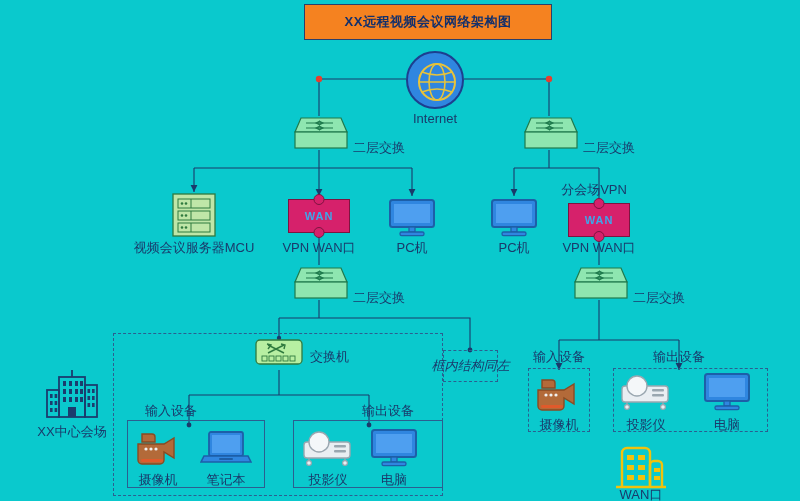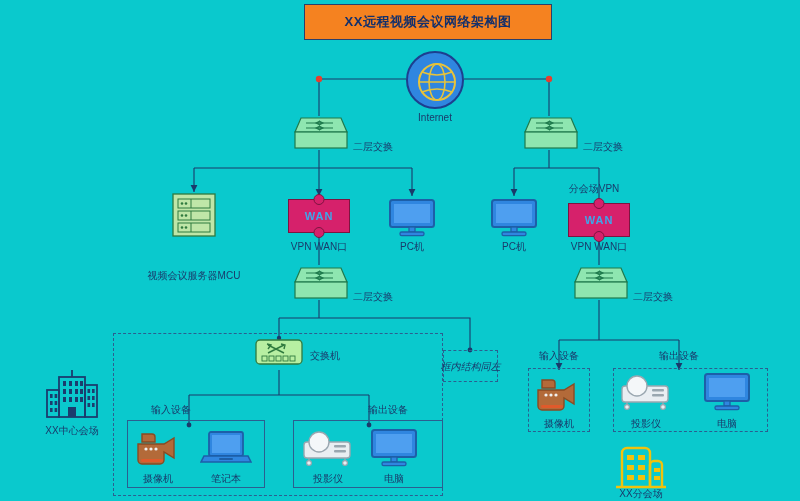--- a/index.html
+++ b/index.html
@@ -7,21 +7,21 @@
     width:800px;height:501px;
     background:#0ac9cd;
     font-family:"Liberation Sans","DejaVu Sans",sans-serif;
     overflow:hidden;position:relative;
   }
   #stage{position:absolute;left:8px;top:0;width:800px;height:501px;}
   svg#wires{position:absolute;left:0;top:0;width:800px;height:501px;}
 
   .node{position:absolute;}
   .lbl{
-    position:absolute;color:#1a3a6b;font-size:10px;
+    position:absolute;color:#1a3a6b;font-size:13px;
     white-space:nowrap;line-height:1.1;
   }
   .lbl.ctr{transform:translateX(-50%);text-align:center;}
 
   
   #title{
     position:absolute;left:296px;top:4px;width:246px;height:34px;
     background:#F58220;border:1.6px solid #2b3f6b;
     display:flex;align-items:center;justify-content:center;
     color:#14306b;font-size:13px;font-weight:bold;letter-spacing:.5px;
@@ -176,21 +176,21 @@
       <g fill="#2f7a3f">
         <circle cx="11" cy="11.5" r="1.3"></circle>
           <circle cx="15" cy="11.5" r="1.3"></circle>
         <circle cx="11" cy="23.5" r="1.3"></circle>
           <circle cx="15" cy="23.5" r="1.3"></circle>
         <circle cx="11" cy="35.5" r="1.3"></circle>
           <circle cx="15" cy="35.5" r="1.3"></circle>
       </g>
     </svg>
   </div>
-  <div class="lbl ctr" style="left:186px;top:241px;margin-top:29px;">视频会议服务器MCU</div>
+  <div class="lbl ctr" style="left:186px;top:241px;">视频会议服务器MCU</div>
 
   <div class="wanbox" style="left:280px;top:199px;">WAN</div>
   <div class="lbl ctr" style="left:311px;top:241px;">VPN WAN口</div>
 
   <div class="node" style="left:380px;top:198px;">
     <svg width="48" height="40" viewBox="0 0 48 40">
       <rect x="2" y="2" width="44" height="27" rx="2.5" fill="#2f86e0" stroke="#1d5fa8" stroke-width="2"></rect>
       <rect x="6" y="6" width="36" height="19" fill="#4e9ff0"></rect>
       <rect x="21" y="29" width="6" height="5" fill="#2f86e0" stroke="#1d5fa8" stroke-width="1.3"></rect>
       <rect x="12" y="34" width="24" height="3.6" rx="1.6" fill="#2f86e0" stroke="#1d5fa8" stroke-width="1.3"></rect>
@@ -420,15 +420,15 @@
           <rect x="28" y="12" width="7" height="5"></rect>
         <rect x="17" y="22" width="7" height="5"></rect>
           <rect x="28" y="22" width="7" height="5"></rect>
         <rect x="17" y="32" width="7" height="5"></rect>
           <rect x="28" y="32" width="7" height="5"></rect>
         <rect x="44" y="25" width="6" height="4"></rect>
           <rect x="44" y="33" width="6" height="4"></rect>
       </g>
     </svg>
   </div>
-  <div class="lbl ctr" style="left:633px;top:488px;">XX分会场</div>
+  <div class="lbl ctr" style="left:633px;top:488px;">WAN口</div>
 
 </div>
 
 </body></html>

